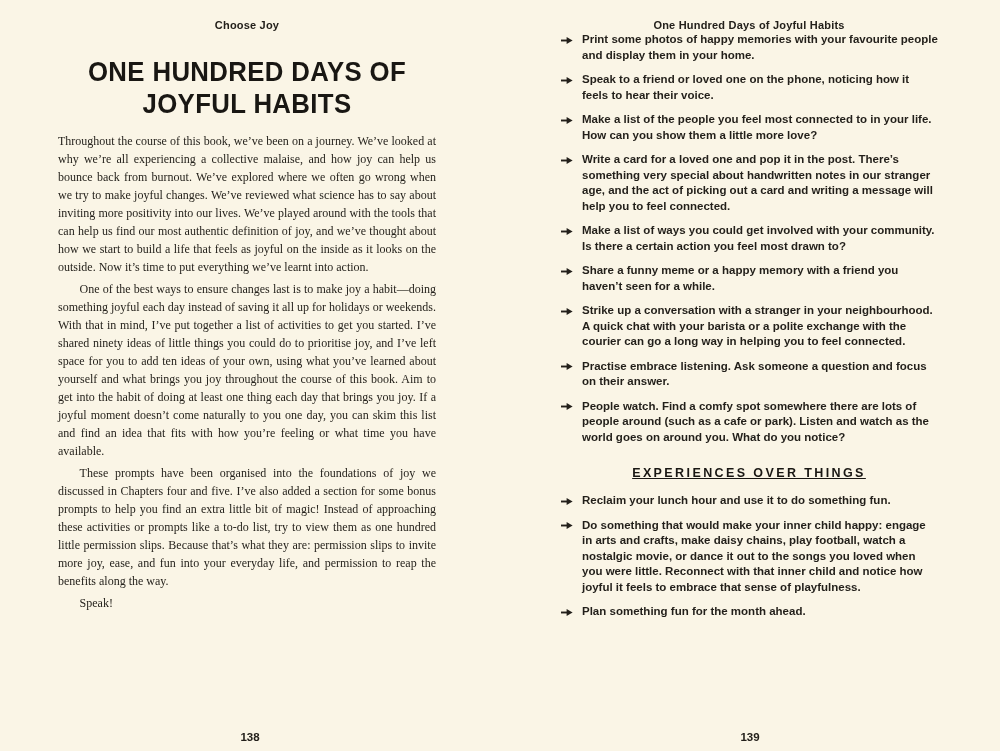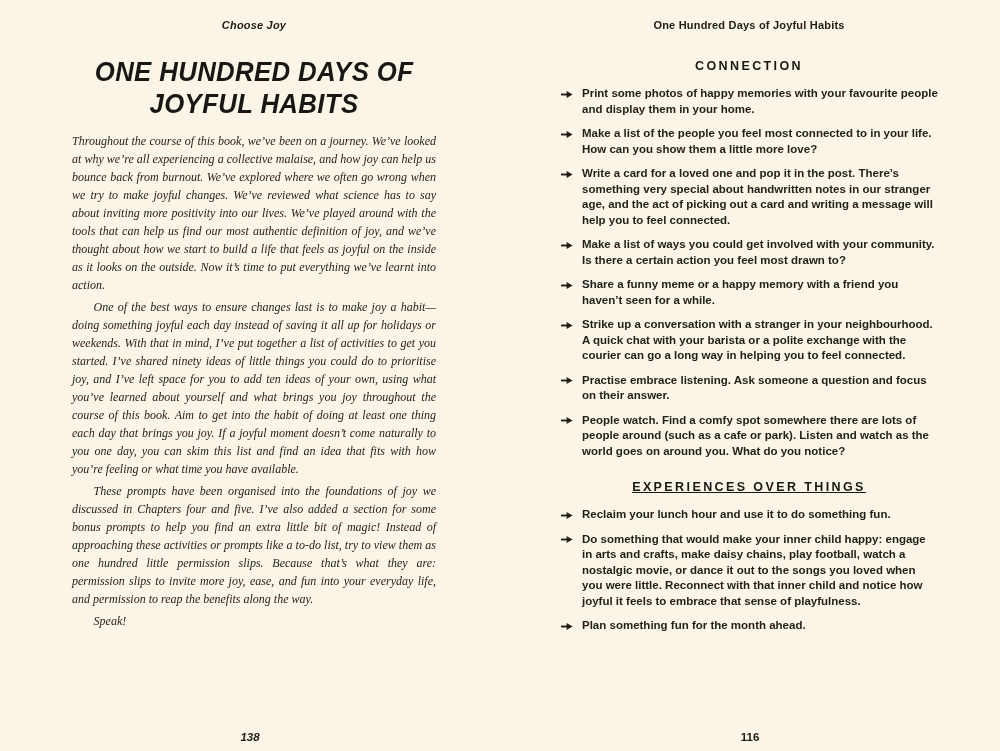--- a/index.html
+++ b/index.html
@@ -18,21 +18,21 @@
     display: flex;
     width: 1000px;
     height: 751px;
   }
   .page {
     position: relative;
     width: 500px;
     height: 751px;
     box-sizing: border-box;
   }
-  .page.left  { padding: 19px 60px 0 68px; font-style: italic; }
+  .page.left  { padding: 19px 60px 0 54px; }
   .page.right { padding: 19px 62px 0 60px; }
 
   .running-head {
     text-align: center;
     font-size: 11px;
     font-weight: 600;
     letter-spacing: 0.2px;
     line-height: 13px;
     color: #23201b;
   }
@@ -115,28 +115,34 @@
         <p>Speak!</p>
       </div>
 
     <div class="page-number">138</div>
   </section>
 
   <section class="page right">
     <div class="running-head">One Hundred Days of Joyful Habits</div>
 
     <div>
-        <h2 class="section-heading">CONNECTION</h2>
         <div class="bullet-list">
           <div class="bullet-item">
             <svg width="14" height="9" viewBox="0 0 14 9">
               <path d="M1 4.5 H7" stroke="#221f1a" stroke-width="1.9" fill="none"></path>
               <path d="M6.6 1 L12.6 4.5 L6.6 8 Z" fill="#221f1a"></path>
             </svg>
             <span class="bullet-text">Print some photos of happy memories with your favourite people and display them in your home.</span>
+          </div>
+          <div class="bullet-item">
+            <svg width="14" height="9" viewBox="0 0 14 9">
+              <path d="M1 4.5 H7" stroke="#221f1a" stroke-width="1.9" fill="none"></path>
+              <path d="M6.6 1 L12.6 4.5 L6.6 8 Z" fill="#221f1a"></path>
+            </svg>
+            <span class="bullet-text">Speak to a friend or loved one on the phone, noticing how it feels to hear their voice.</span>
           </div>
           <div class="bullet-item">
             <svg width="14" height="9" viewBox="0 0 14 9">
               <path d="M1 4.5 H7" stroke="#221f1a" stroke-width="1.9" fill="none"></path>
               <path d="M6.6 1 L12.6 4.5 L6.6 8 Z" fill="#221f1a"></path>
             </svg>
             <span class="bullet-text">Make a list of the people you feel most connected to in your life. How can you show them a little more love?</span>
           </div>
           <div class="bullet-item">
             <svg width="14" height="9" viewBox="0 0 14 9">
@@ -200,16 +206,16 @@
           <div class="bullet-item">
             <svg width="14" height="9" viewBox="0 0 14 9">
               <path d="M1 4.5 H7" stroke="#221f1a" stroke-width="1.9" fill="none"></path>
               <path d="M6.6 1 L12.6 4.5 L6.6 8 Z" fill="#221f1a"></path>
             </svg>
             <span class="bullet-text">Plan something fun for the month ahead.</span>
           </div>
         </div>
       </div>
 
-    <div class="page-number">116</div>
+    <div class="page-number">139</div>
   </section>
 
 </div>
 
 </body></html>

